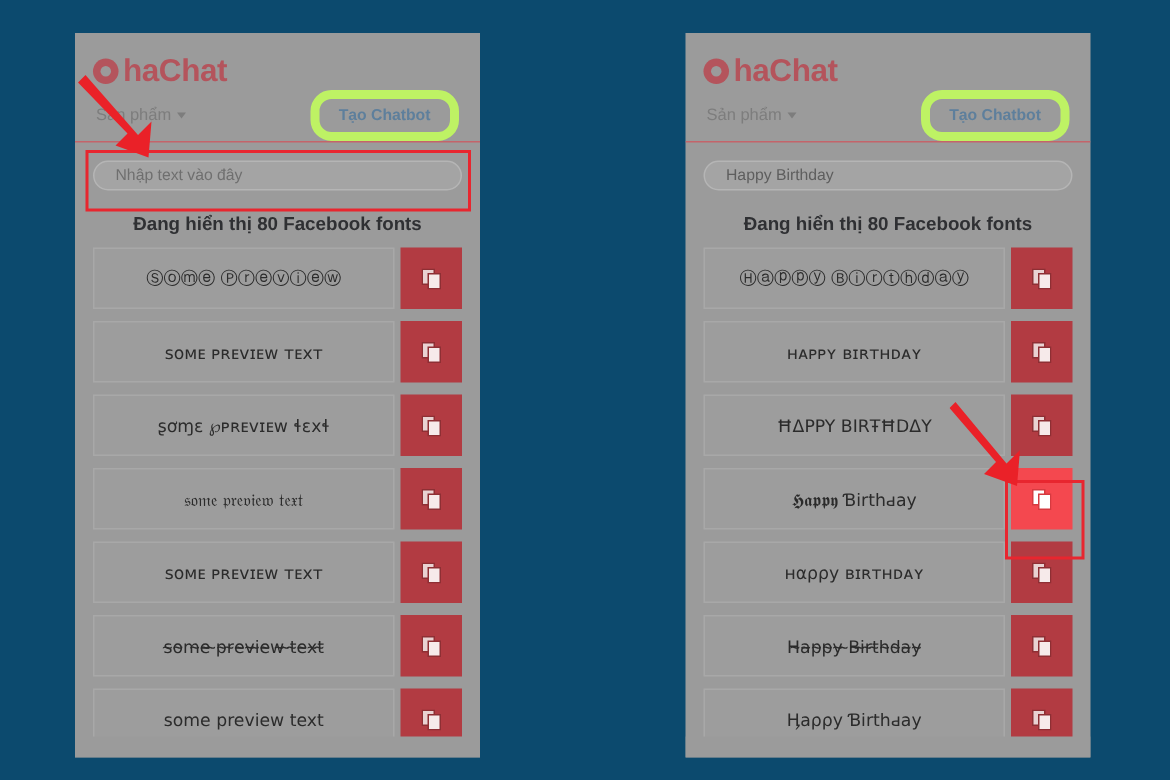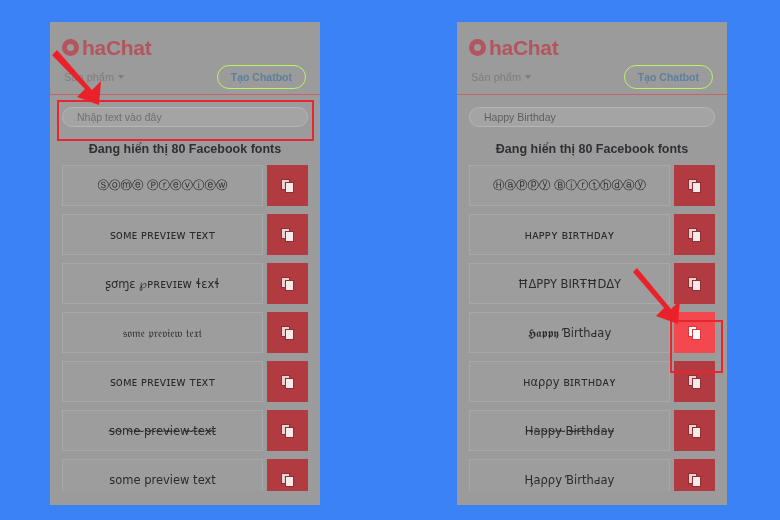--- a/index.html
+++ b/index.html
@@ -2,21 +2,21 @@
 <html><head>
 <meta charset="utf-8">
 <style>
   * { box-sizing: border-box; margin: 0; padding: 0; }
   html, body {
     width: 780px; height: 520px;
     overflow: hidden;
     background: #a8dbe0;
     font-family: "Liberation Sans", sans-serif;
   }
-  #stage { position: relative; width: 780px; height: 520px; background: #3b82f6; }
+  #stage { position: relative; width: 780px; height: 520px; background: #0c4a6e; }
 
   .panel {
     position: absolute;
     top: 22px;
     height: 483px;
     background: #9b9b9b;
     overflow: hidden;
   }
   #panel-left  { left: 50px;  width: 270px; }
   #panel-right { left: 457px; width: 270px; }
@@ -73,21 +73,21 @@
     width: 0; height: 0;
     border-left: 3.5px solid transparent;
     border-right: 3.5px solid transparent;
     border-top: 4px solid #7d7d7d;
     display: inline-block;
   }
   .cta {
     font-size: 10.5px;
     font-weight: bold;
     color: #5e7f9c;
-    border: 1px solid #bef264;
+    border: 6px solid #bef264;
     border-radius: 14px;
     padding: 5px 13px;
     background: transparent;
     white-space: nowrap;
   }
   .hr-red {
     height: 1px;
     background: #c4646a;
     margin: 0;
   }

